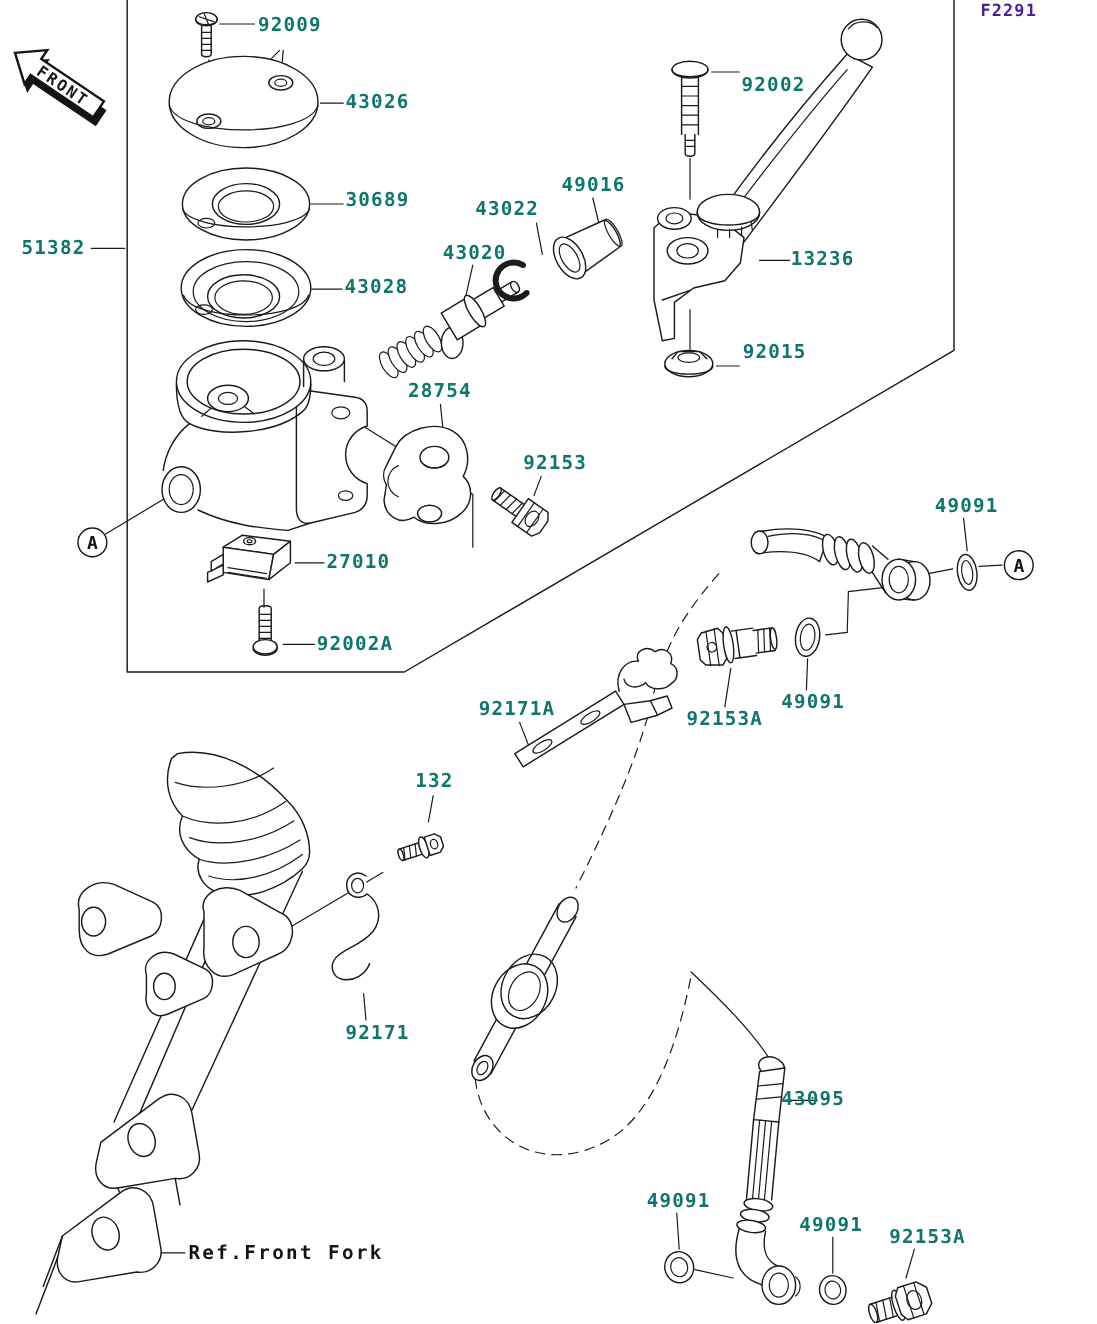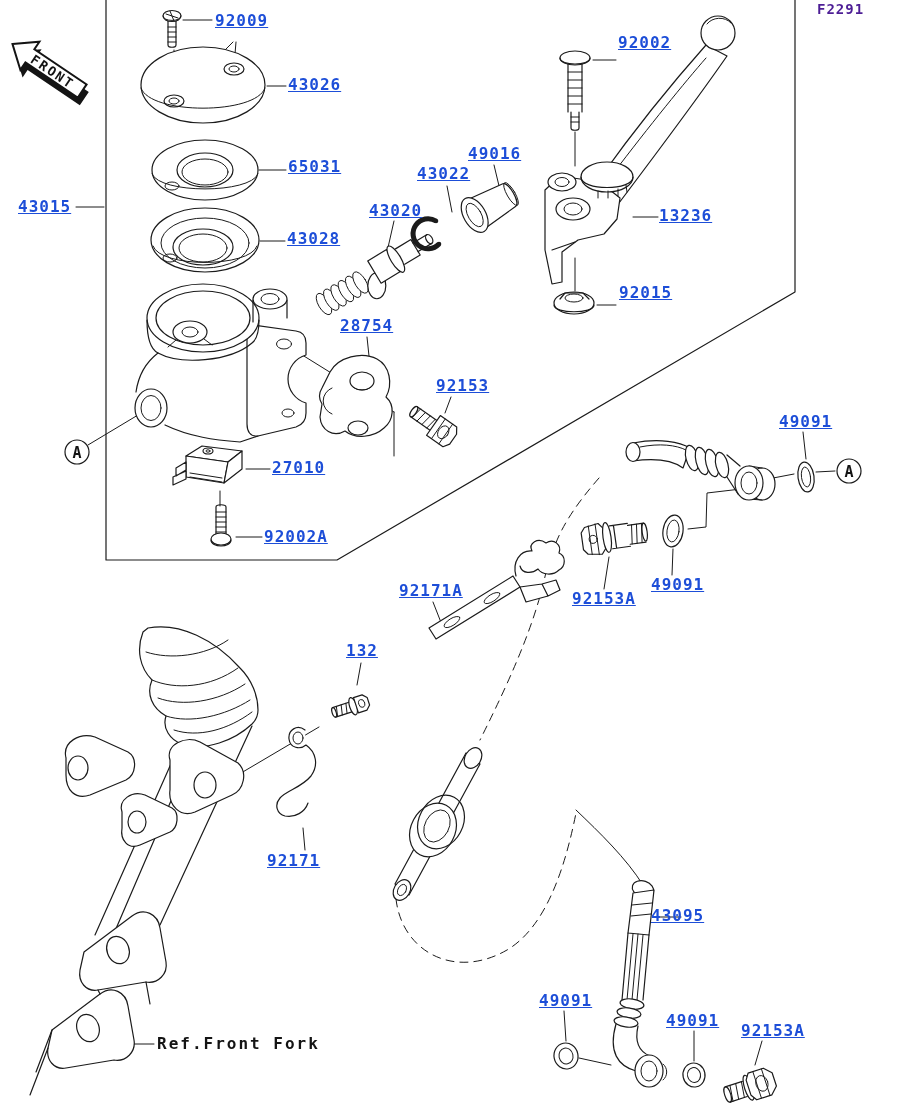--- a/index.html
+++ b/index.html
@@ -1,19 +1,19 @@
 <!DOCTYPE html>
 <html><head>
 <meta charset="utf-8">
 <style>
   html,body{margin:0;padding:0;background:#fff;}
   #page{position:relative;width:914px;height:1103px;background:#ffffff;overflow:hidden;
         font-family:"DejaVu Sans Mono", monospace;}
   .callout{position:absolute;font:700 16px "DejaVu Sans Mono", monospace;letter-spacing:1px;
-           color:#1d4ed8;white-space:nowrap;line-height:1;text-decoration:underline;}
+           color:#0f766e;white-space:nowrap;line-height:1;}
   .figcode{position:absolute;font:700 14px "DejaVu Sans Mono", monospace;letter-spacing:1px;
            color:#4c1d95;white-space:nowrap;line-height:1;}
   .refnote{position:absolute;font:700 16px "DejaVu Sans Mono", monospace;letter-spacing:2px;
            color:#141414;white-space:nowrap;line-height:1;text-align:right;}
   svg{position:absolute;left:0;top:0;}
   svg *{vector-effect:non-scaling-stroke;}
   .ln{stroke:#1b1b1b;stroke-width:1.2;fill:none;stroke-linecap:round;stroke-linejoin:round;}
   .thin{stroke:#1b1b1b;stroke-width:1;fill:none;stroke-linecap:round;}
   .wfill{fill:#ffffff;}
   .dash{stroke-dasharray:8 6;}
@@ -335,39 +335,39 @@
     <text class="mark" x="72.5" y="457.5">A</text>
   </g>
   <g>
     <circle class="ln wfill" cx="849" cy="471" r="12"></circle>
     <text class="mark" x="844.5" y="476.5">A</text>
   </g>
 </svg>
 
   <div class="callout" style="left:215px;top:13px">92009</div>
   <div class="callout" style="left:288px;top:77px">43026</div>
-  <div class="callout" style="left:288px;top:159px">65031</div>
-  <div class="callout" style="left:18px;top:199px">43015</div>
+  <div class="callout" style="left:288px;top:159px">30689</div>
+  <div class="callout" style="left:18px;top:199px">51382</div>
   <div class="callout" style="left:287px;top:231px">43028</div>
-  <div class="callout" style="left:618px;top:35px">92002</div>
+  <div class="callout" style="left:618px;top:63px">92002</div>
   <div class="callout" style="left:468px;top:146px">49016</div>
-  <div class="callout" style="left:417px;top:166px">43022</div>
+  <div class="callout" style="left:396px;top:166px">43022</div>
   <div class="callout" style="left:369px;top:203px">43020</div>
   <div class="callout" style="left:659px;top:208px">13236</div>
   <div class="callout" style="left:619px;top:285px">92015</div>
   <div class="callout" style="left:340px;top:318px">28754</div>
   <div class="callout" style="left:436px;top:378px">92153</div>
   <div class="callout" style="left:272px;top:460px">27010</div>
   <div class="callout" style="left:264px;top:529px">92002A</div>
   <div class="callout" style="left:779px;top:414px">49091</div>
   <div class="callout" style="left:399px;top:583px">92171A</div>
   <div class="callout" style="left:572px;top:591px">92153A</div>
   <div class="callout" style="left:651px;top:577px">49091</div>
   <div class="callout" style="left:346px;top:643px">132</div>
-  <div class="callout" style="left:267px;top:853px">92171</div>
+  <div class="callout" style="left:288px;top:853px">92171</div>
   <div class="callout" style="left:651px;top:908px">43095</div>
   <div class="callout" style="left:539px;top:993px">49091</div>
   <div class="callout" style="left:666px;top:1013px">49091</div>
   <div class="callout" style="left:741px;top:1023px">92153A</div>
 
   <div class="figcode" style="left:817px;top:2px">F2291</div>
   <div class="refnote" style="left:157px;top:1036px">Ref.Front Fork</div>
 </div>
 
 </body></html>

